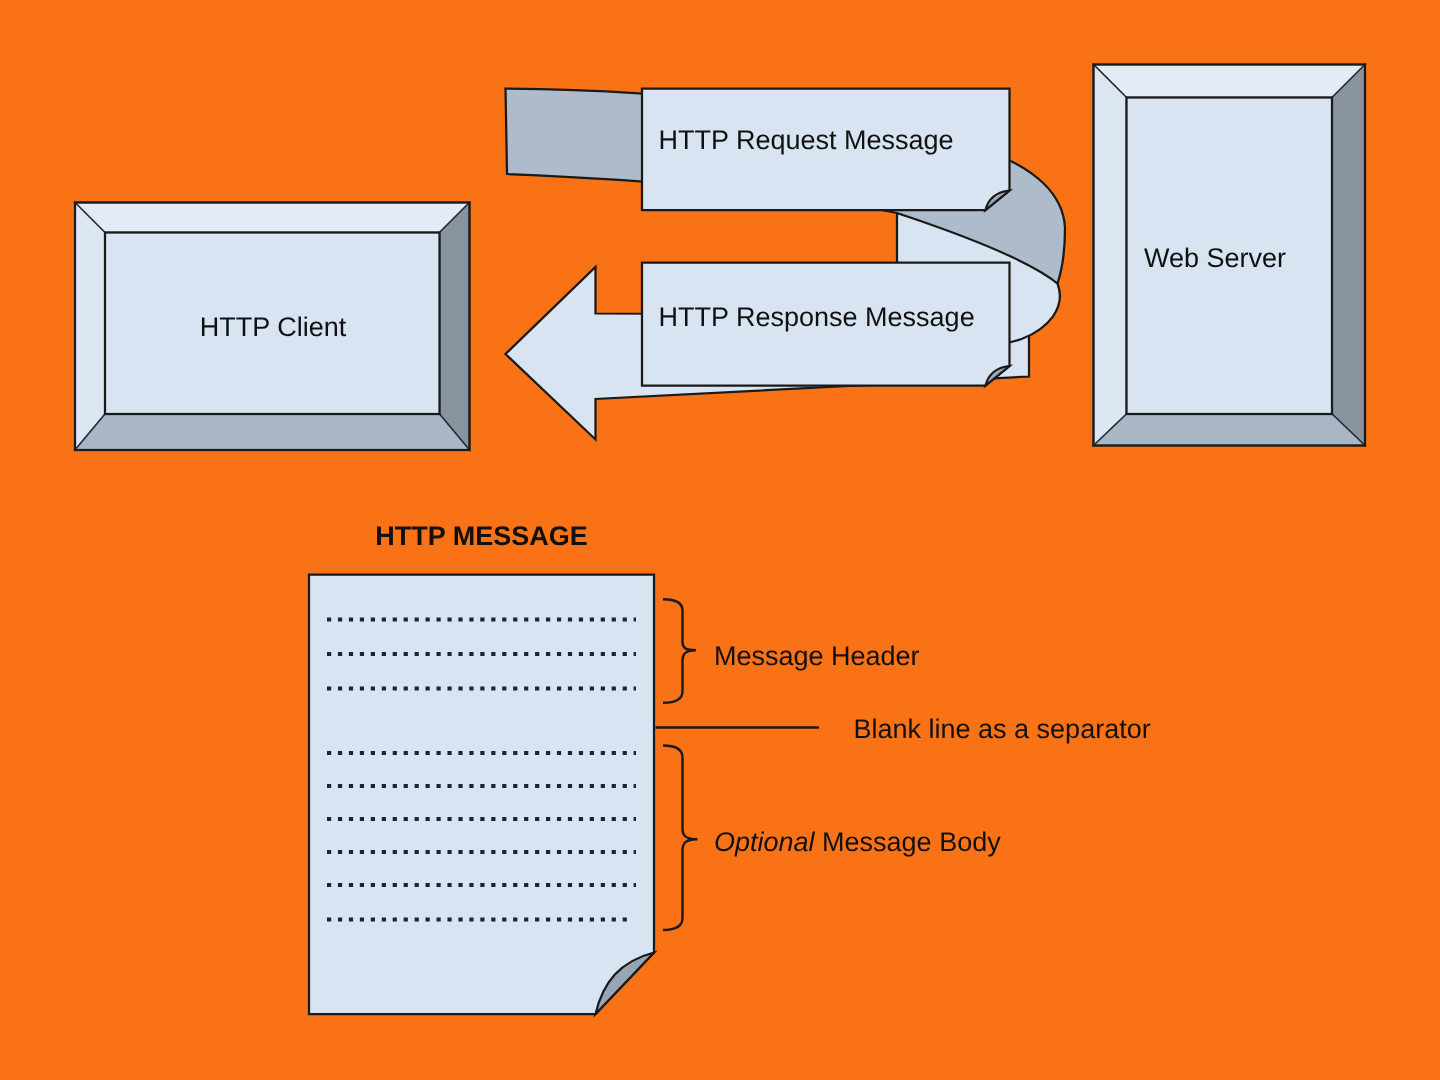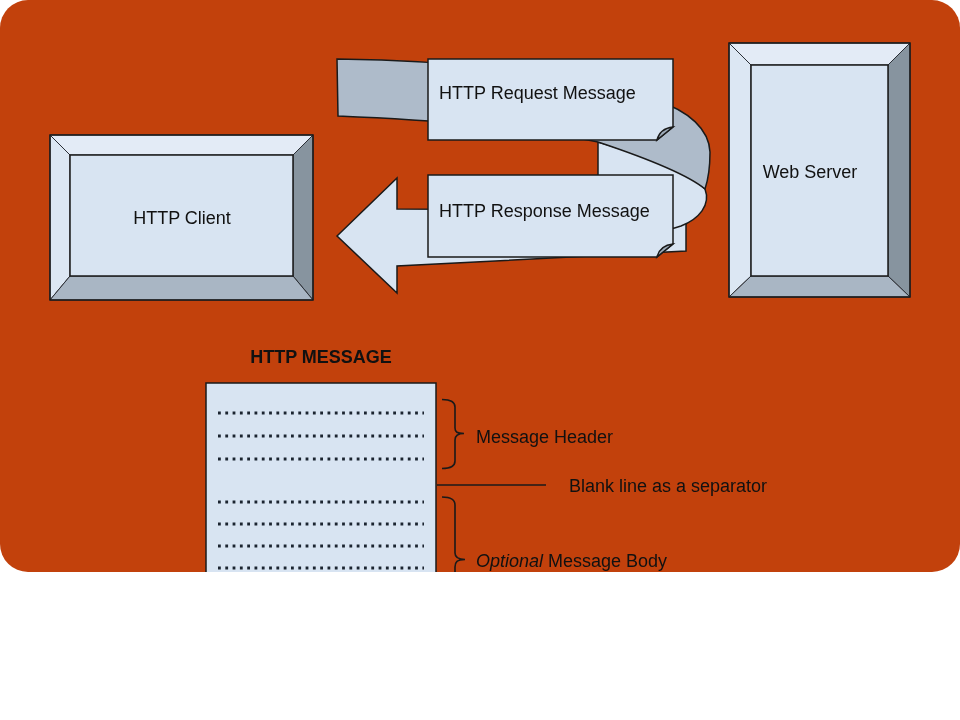--- a/index.html
+++ b/index.html
@@ -1,16 +1,16 @@
 <!DOCTYPE html>
 <html><head>
 <meta charset="utf-8">
 <style>
   html,body{margin:0;padding:0;background:#ffffff;}
-  .stage{width:960px;height:572px;position:relative;background:#c2410c;overflow:hidden;border-radius:28px;}
+  .stage{width:960px;height:720px;position:relative;background:#f97316;overflow:hidden;}
   svg{display:block;}
   .outline{stroke:#1a1a1a;stroke-width:1.5;}
   .panel{fill:#d8e4f2;}
   .ribbon{fill:#aebbca;}
   .fold{fill:#9daab8;}
   .docfold{fill:#98a6b4;}
   .bevel-top{fill:#e3ebf6;}
   .bevel-left{fill:#dce7f3;}
   .bevel-right{fill:#87949f;}
   .bevel-bottom{fill:#a9b6c4;}

